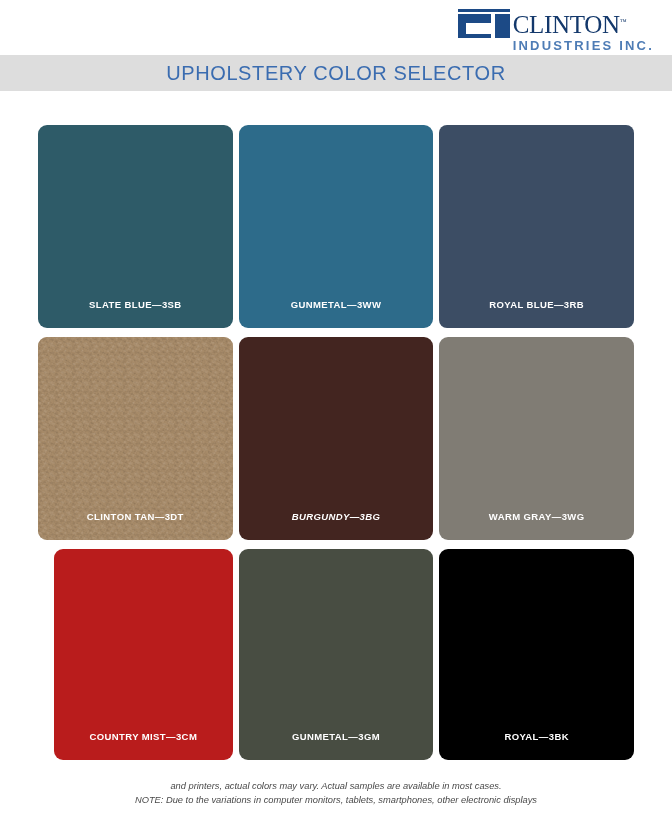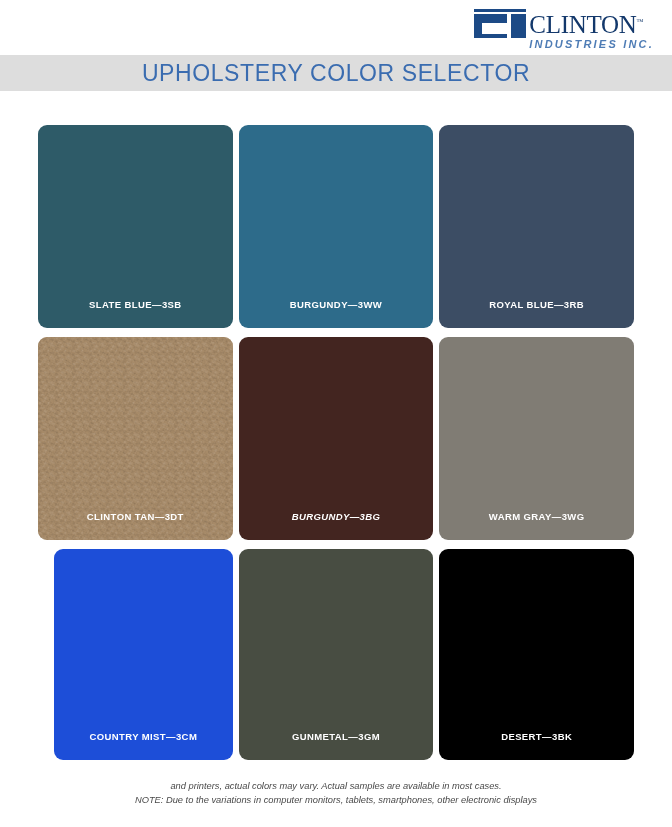--- a/index.html
+++ b/index.html
@@ -82,41 +82,40 @@
     white-space: nowrap;
     position: relative;
   }
   .logo-tm {
     font-size: 7px;
     vertical-align: super;
     letter-spacing: 0;
   }
   .logo-sub {
     font-family: "Liberation Sans", sans-serif;
-    font-size: 11px;
+    font-size: 13px;
     font-weight: bold;
     letter-spacing: 2.2px;
     color: #4e7cb5;
     margin-top: 1px;
     white-space: nowrap;
     text-align: right;
-    font-style: italic;
   }
 
   
   .title-band {
     height: 36px;
     background: #dddddd;
     display: flex;
     align-items: center;
     justify-content: center;
   }
   .title-band h1 {
     margin: 0;
-    font-size: 23px;
+    font-size: 20px;
     font-weight: normal;
     letter-spacing: 0.6px;
     color: #3a6cb0;
   }
 
   
   .grid {
     padding: 34px 38px 0 38px;
     display: grid;
     grid-template-columns: repeat(3, 1fr);
@@ -187,56 +186,56 @@
 
 <div class="grid">
 
   <div class="swatch" style="background: rgb(46, 91, 104);">
     <div class="swatch-texture"></div>
     <div class="swatch-label">SLATE BLUE—3SB</div>
   </div>
 
   <div class="swatch" style="background: rgb(45, 107, 138);">
     <div class="swatch-texture"></div>
-    <div class="swatch-label">BURGUNDY—3WW</div>
-  </div>
-
-  <div class="swatch" style="background: rgb(60, 77, 100);">
+    <div class="swatch-label">GUNMETAL—3WW</div>
+  </div>
+
+  <div class="swatch" style="background: rgb(60, 77, 100); border-radius: 8px;">
     <div class="swatch-texture"></div>
     <div class="swatch-label">ROYAL BLUE—3RB</div>
   </div>
 
   <div class="swatch" style="background: rgb(166, 138, 104);">
     <div class="swatch-texture" style="opacity: 0.55; background-color: rgb(166, 138, 104); background-image: radial-gradient(3px 2px at 12% 8%, rgba(255, 255, 255, 0.22), transparent 70%), radial-gradient(4px 2px at 38% 17%, rgba(0, 0, 0, 0.16), transparent 70%), radial-gradient(2px 3px at 61% 6%, rgba(255, 255, 255, 0.18), transparent 70%), radial-gradient(5px 2px at 84% 21%, rgba(0, 0, 0, 0.14), transparent 70%), radial-gradient(3px 3px at 9% 34%, rgba(0, 0, 0, 0.15), transparent 70%), radial-gradient(4px 2px at 29% 45%, rgba(255, 255, 255, 0.2), transparent 70%), radial-gradient(2px 2px at 53% 39%, rgba(0, 0, 0, 0.17), transparent 70%), radial-gradient(5px 3px at 77% 52%, rgba(255, 255, 255, 0.16), transparent 70%), radial-gradient(3px 2px at 17% 63%, rgba(0, 0, 0, 0.15), transparent 70%), radial-gradient(4px 3px at 44% 72%, rgba(255, 255, 255, 0.18), transparent 70%), radial-gradient(2px 2px at 68% 81%, rgba(0, 0, 0, 0.16), transparent 70%), radial-gradient(5px 2px at 90% 68%, rgba(255, 255, 255, 0.15), transparent 70%), radial-gradient(3px 3px at 6% 88%, rgba(0, 0, 0, 0.14), transparent 70%), radial-gradient(4px 2px at 34% 94%, rgba(255, 255, 255, 0.17), transparent 70%), repeating-linear-gradient(27deg, rgba(0, 0, 0, 0.055) 0px, rgba(0, 0, 0, 0.055) 1px, transparent 1px, transparent 4px), repeating-linear-gradient(118deg, rgba(255, 255, 255, 0.05) 0px, rgba(255, 255, 255, 0.05) 1px, transparent 1px, transparent 5px), repeating-linear-gradient(72deg, rgba(0, 0, 0, 0.04) 0px, rgba(0, 0, 0, 0.04) 1px, transparent 1px, transparent 3px); background-size: 17px 13px, 17px 13px, 17px 13px, 17px 13px, 17px 13px, 17px 13px, 17px 13px, 17px 13px, 17px 13px, 17px 13px, 17px 13px, 17px 13px, 17px 13px, 17px 13px, auto, auto, auto;"></div>
     <div class="swatch-label">CLINTON TAN—3DT</div>
   </div>
 
   <div class="swatch" style="background: rgb(67, 37, 32); font-style: italic;">
     <div class="swatch-texture"></div>
     <div class="swatch-label">BURGUNDY—3BG</div>
   </div>
 
   <div class="swatch" style="background: rgb(128, 124, 116); justify-content: center;">
     <div class="swatch-texture"></div>
     <div class="swatch-label">WARM GRAY—3WG</div>
   </div>
 
-  <div class="swatch tall" style="background: #1d4ed8; margin-left: 16px;">
+  <div class="swatch tall" style="background: #b91c1c; margin-left: 16px;">
     <div class="swatch-texture"></div>
     <div class="swatch-label">COUNTRY MIST—3CM</div>
   </div>
 
   <div class="swatch tall" style="background: rgb(72, 77, 66);">
     <div class="swatch-texture"></div>
     <div class="swatch-label">GUNMETAL—3GM</div>
   </div>
 
   <div class="swatch tall" style="background: rgb(0, 0, 0);">
     <div class="swatch-texture"></div>
-    <div class="swatch-label">DESERT—3BK</div>
+    <div class="swatch-label">ROYAL—3BK</div>
   </div>
 
 </div>
 
 <div class="note">
   <div>and printers, actual colors may vary. Actual samples are available in most cases.</div>
   <div>NOTE: Due to the variations in computer monitors, tablets, smartphones, other electronic displays</div>
 </div>
 
 </body></html>

